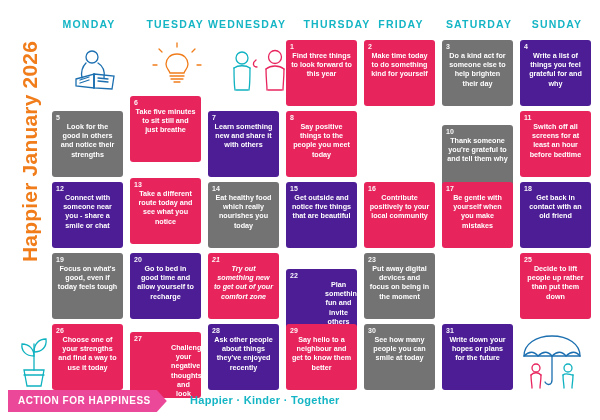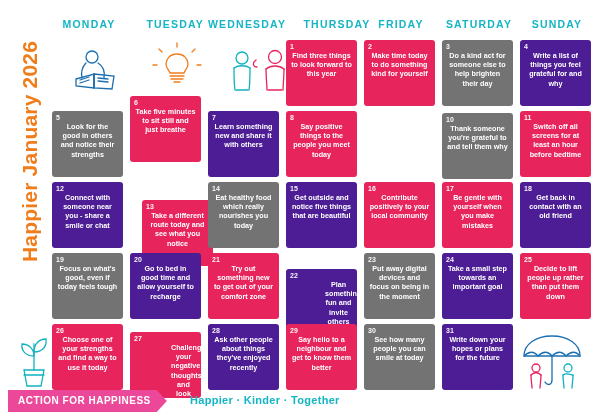--- a/index.html
+++ b/index.html
@@ -117,35 +117,34 @@
       <div class="cell empty" style="left: 82px; top: 8px;"></div>
       <div class="cell empty" style="left: 160px; top: 8px;"></div>
       <div class="cell pink" style="left: 238px; top: 8px;"><span class="num">1</span><span>Find three things to look forward to this year</span></div>
       <div class="cell pink" style="left: 316px; top: 8px;"><span class="num">2</span><span>Make time today to do something kind for yourself</span></div>
       <div class="cell blue" style="left: 394px; top: 8px;"><span class="num">3</span><span>Do a kind act for someone else to help brighten their day</span></div>
       <div class="cell teal" style="left: 472px; top: 8px;"><span class="num">4</span><span>Write a list of things you feel grateful for and why</span></div>
       <div class="cell blue" style="left: 4px; top: 79px;"><span class="num">5</span><span>Look for the good in others and notice their strengths</span></div>
       <div class="cell pink" style="left: 82px; top: 64px;"><span class="num">6</span><span>Take five minutes to sit still and just breathe</span></div>
       <div class="cell teal" style="left: 160px; top: 79px;"><span class="num">7</span><span>Learn something new and share it with others</span></div>
       <div class="cell pink" style="left: 238px; top: 79px;"><span class="num">8</span><span>Say positive things to the people you meet today</span></div>
-      <div class="cell blue" style="left: 394px; top: 81px;"><span class="num">10</span><span>Thank someone you're grateful to and tell them why</span></div>
+      <div class="cell blue" style="left: 394px; top: 93px;"><span class="num">10</span><span>Thank someone you're grateful to and tell them why</span></div>
       <div class="cell pink" style="left: 472px; top: 79px;"><span class="num">11</span><span>Switch off all screens for at least an hour before bedtime</span></div>
       <div class="cell teal" style="left: 4px; top: 150px;"><span class="num">12</span><span>Connect with someone near you - share a smile or chat</span></div>
-      <div class="cell pink" style="left: 82px; top: 168px; margin-left: 12px;"><span class="num">13</span><span>Take a different route today and see what you notice</span></div>
+      <div class="cell pink" style="left: 82px; top: 146px;"><span class="num">13</span><span>Take a different route today and see what you notice</span></div>
       <div class="cell blue" style="left: 160px; top: 150px;"><span class="num">14</span><span>Eat healthy food which really nourishes you today</span></div>
       <div class="cell teal" style="left: 238px; top: 150px;"><span class="num">15</span><span>Get outside and notice five things that are beautiful</span></div>
       <div class="cell pink" style="left: 316px; top: 150px;"><span class="num">16</span><span>Contribute positively to your local community</span></div>
       <div class="cell pink" style="left: 394px; top: 150px;"><span class="num">17</span><span>Be gentle with yourself when you make mistakes</span></div>
       <div class="cell blue" style="left: 4px; top: 221px;"><span class="num">19</span><span>Focus on what's good, even if today feels tough</span></div>
       <div class="cell teal" style="left: 472px; top: 150px;"><span class="num">18</span><span>Get back in contact with an old friend</span></div>
       <div class="cell teal" style="left: 82px; top: 221px;"><span class="num">20</span><span>Go to bed in good time and allow yourself to recharge</span></div>
-      <div class="cell pink" style="left: 160px; top: 221px;"><span class="num">21</span><span>Try out something new to get out of your comfort zone</span></div>
+      <div class="cell pink" style="left: 160px; top: 221px; font-style: italic;"><span class="num">21</span><span>Try out something new to get out of your comfort zone</span></div>
       <div class="cell teal" style="left: 238px; top: 237px; padding-left: 39px;"><span class="num">22</span><span>Plan something fun and invite others to join you</span></div>
       <div class="cell blue" style="left: 316px; top: 221px;"><span class="num">23</span><span>Put away digital devices and focus on being in the moment</span></div>
-      <div class="cell teal" style="left: 394px; top: 221px;"><span class="num">24</span><span>Take a small step towards an important goal</span></div>
       <div class="cell pink" style="left: 472px; top: 221px;"><span class="num">25</span><span>Decide to lift people up rather than put them down</span></div>
       <div class="cell pink" style="left: 4px; top: 292px;"><span class="num">26</span><span>Choose one of your strengths and find a way to use it today</span></div>
       <div class="cell pink" style="left: 82px; top: 300px; padding-left: 41px;"><span class="num">27</span><span>Challenge your negative thoughts and look for the upside</span></div>
       <div class="cell teal" style="left: 160px; top: 292px;"><span class="num">28</span><span>Ask other people about things they've enjoyed recently</span></div>
       <div class="cell pink" style="left: 238px; top: 292px;"><span class="num">29</span><span>Say hello to a neighbour and get to know them better</span></div>
       <div class="cell blue" style="left: 316px; top: 292px;"><span class="num">30</span><span>See how many people you can smile at today</span></div>
       <div class="cell teal" style="left: 394px; top: 292px;"><span class="num">31</span><span>Write down your hopes or plans for the future</span></div>
       <div class="cell empty" style="left: 472px; top: 292px;"></div>
     </div>
 

